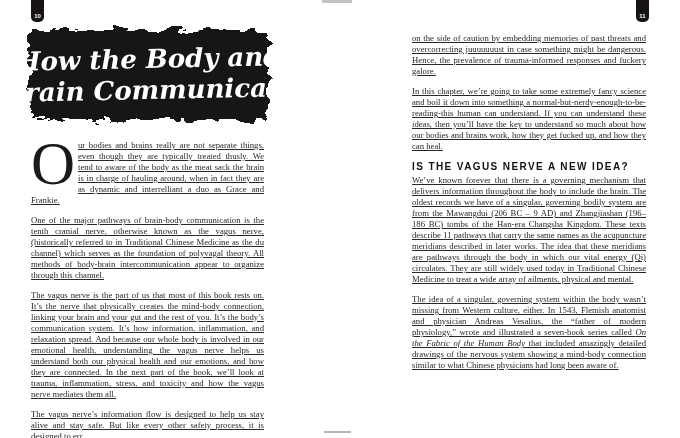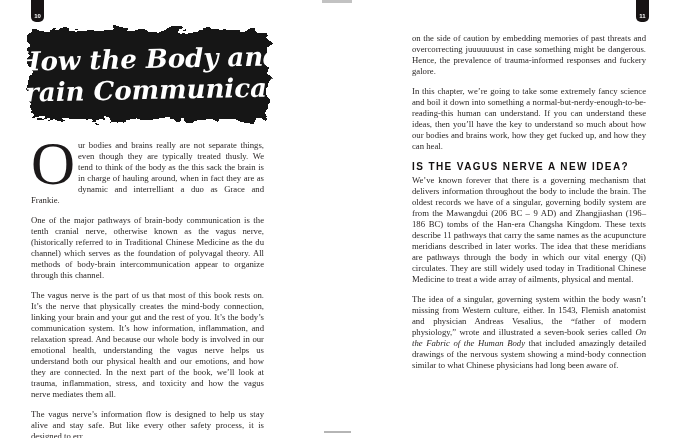--- a/index.html
+++ b/index.html
@@ -35,21 +35,21 @@
     text-align:center;
   }
 
   
   .text-col { position:absolute; }
   .text-col-left  { left:31px;  top:140px; width:233px; }
   .text-col-right { left:412px; top:33px;  width:234px; }
   .text-col p {
     margin:0 0 9px 0;
     font-size:8.7px; line-height:11px;
-    text-align:justify; color:#2b2726;
+    text-align:justify; color:#2b2726;text-decoration:underline;
   }
   .dropcap {
     float:left; width:42px; height:44px;
     font-size:61px; line-height:46px;
     margin:1px 5px 0 0; color:#1c191a;
     font-family:"Liberation Serif", serif;
   }
   .section-heading {
     font-family:Liberation Sans, sans-serif;
     font-size:10px; font-weight:bold; letter-spacing:1.4px;
@@ -88,21 +88,21 @@
     <rect x="16" y="14" width="226" height="80" fill="#171314" filter="url(#rough)"></rect>
   </svg>
   <div class="banner-text">
     <span>How the Body and</span>
     <span>Brain Communicate</span>
   </div>
 </div>
 
 <div class="text-col text-col-left">
   <p>
-    <span class="dropcap">O</span><span>ur bodies and brains really are not separate things, even though they are typically treated thusly. We tend to think of the body as the this sack the brain is in charge of hauling around, when in fact they are as dynamic and interrelliant a duo as Grace and Frankie.</span>
+    <span class="dropcap">O</span><span>ur bodies and brains really are not separate things, even though they are typically treated thusly. We tend to aware of the body as the meat sack the brain is in charge of hauling around, when in fact they are as dynamic and interrelliant a duo as Grace and Frankie.</span>
   </p>
   <p>One of the major pathways of brain-body communication is the tenth cranial nerve, otherwise known as the vagus nerve, (historically referred to in Traditional Chinese Medicine as the du channel) which serves as the foundation of polyvagal theory. All methods of body-brain intercommunication appear to organize through this channel.</p>
   <p>The vagus nerve is the part of us that most of this book rests on. It’s the nerve that physically creates the mind-body connection, linking your brain and your gut and the rest of you. It’s the body’s communication system. It’s how information, inflammation, and relaxation spread. And because our whole body is involved in our emotional health, understanding the vagus nerve helps us understand both our physical health and our emotions, and how they are connected. In the next part of the book, we’ll look at trauma, inflammation, stress, and toxicity and how the vagus nerve mediates them all.</p>
   <p>The vagus nerve’s information flow is designed to help us stay alive and stay safe. But like every other safety process, it is designed to err</p>
 </div>
 
 <div class="text-col text-col-right">
   <p>on the side of caution by embedding memories of past threats and overcorrecting juuuuuuust in case something might be dangerous. Hence, the prevalence of trauma-informed responses and fuckery galore.</p>
   <p>In this chapter, we’re going to take some extremely fancy science and boil it down into something a normal-but-nerdy-enough-to-be-reading-this human can understand. If you can understand these ideas, then you’ll have the key to understand so much about how our bodies and brains work, how they get fucked up, and how they can heal.</p>
   <div class="section-heading">IS THE VAGUS NERVE A NEW IDEA?</div>

